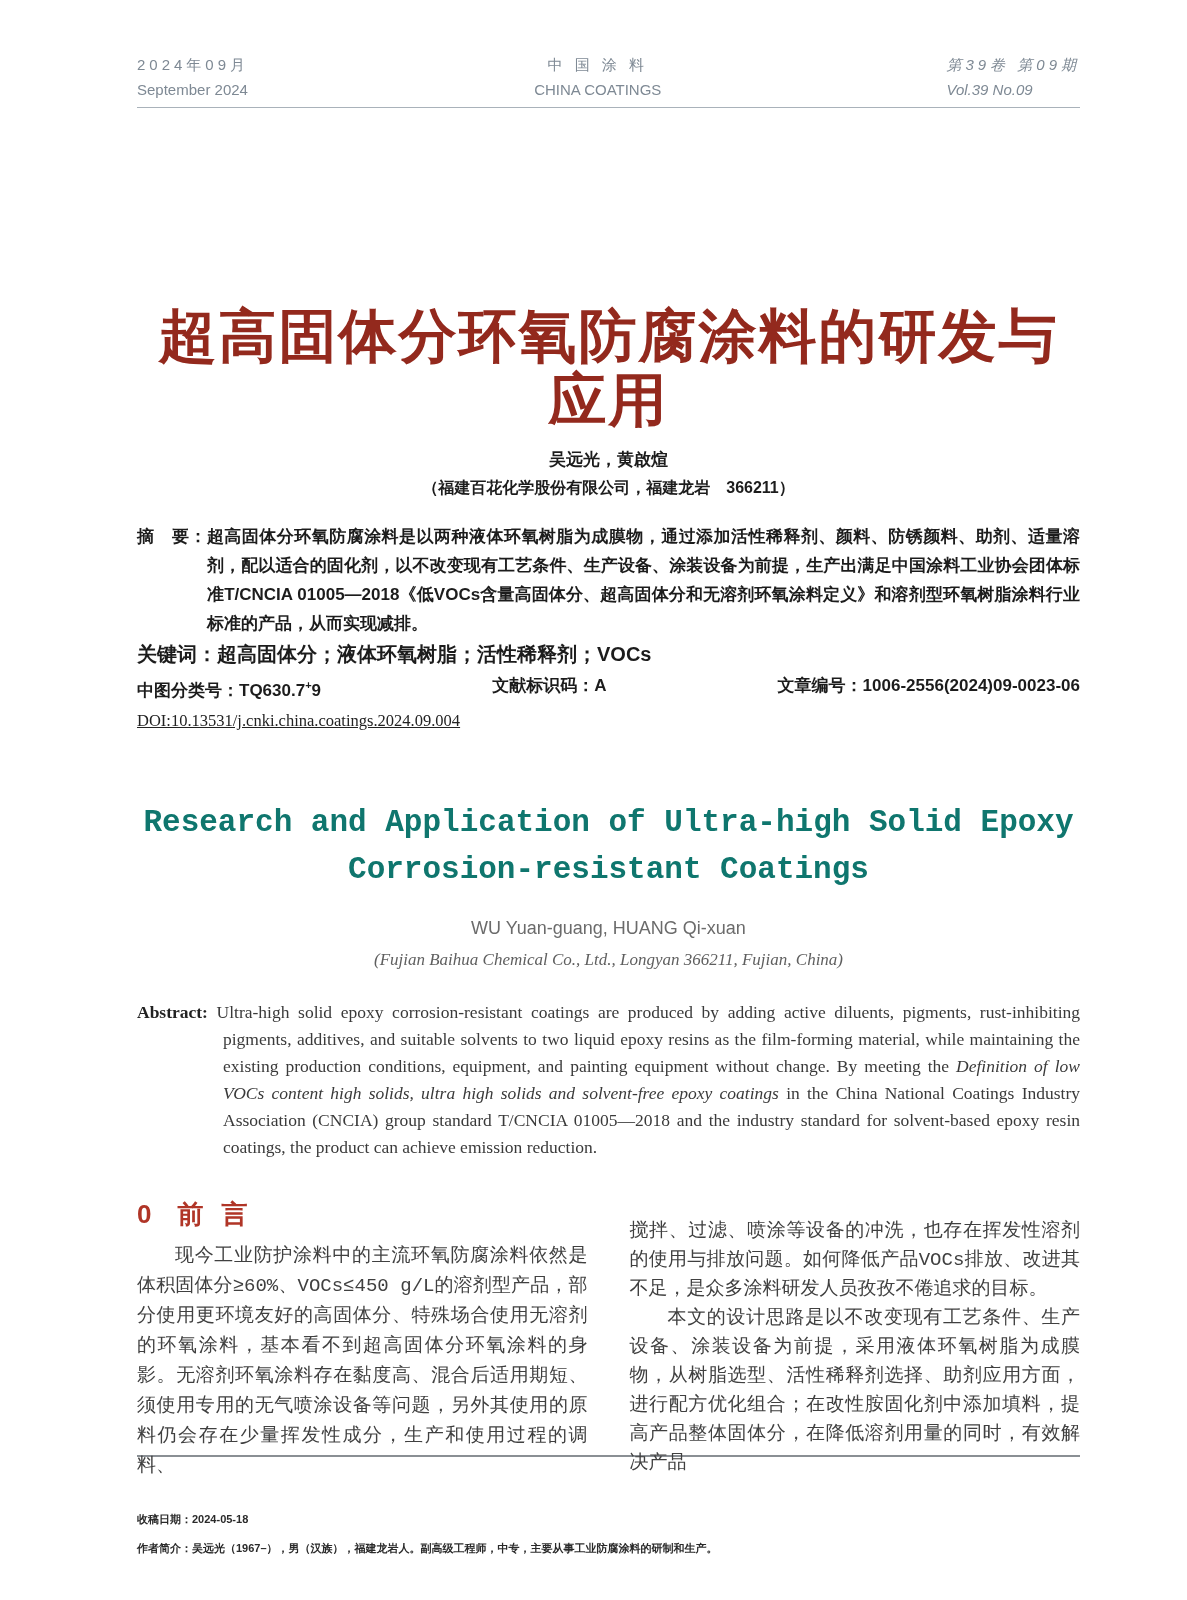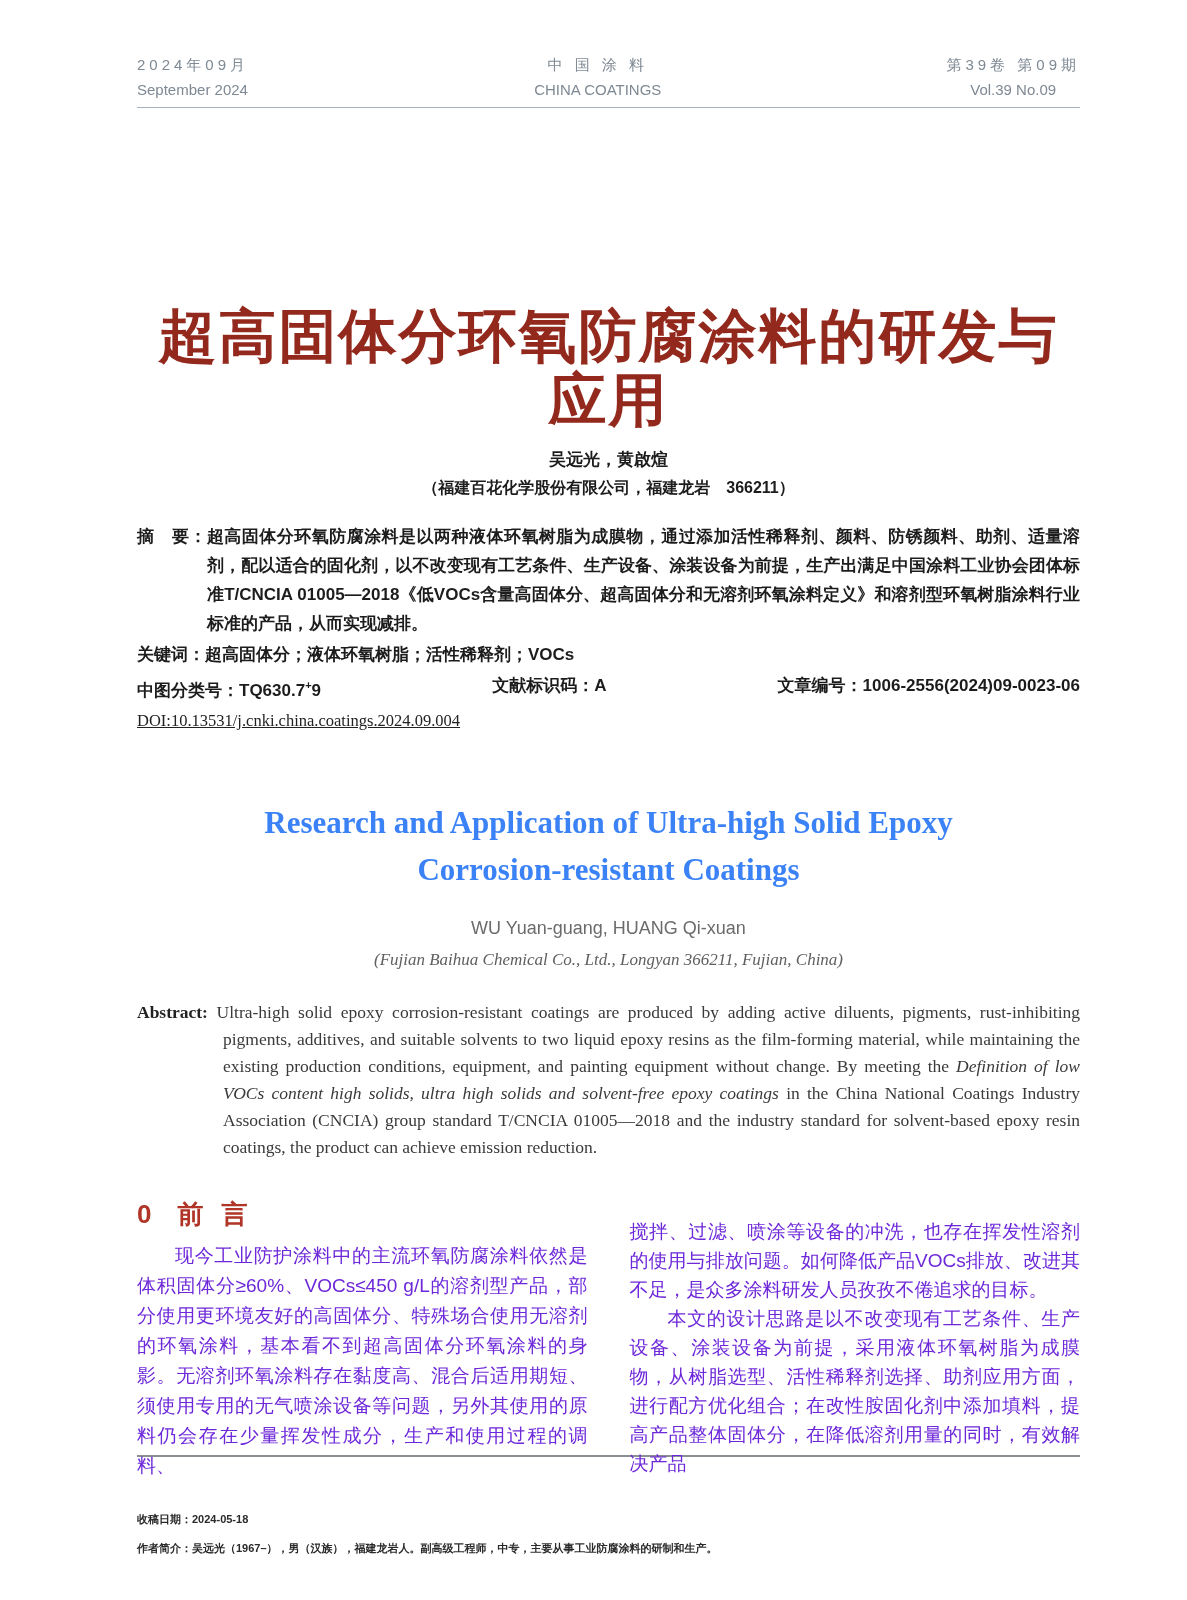--- a/index.html
+++ b/index.html
@@ -15,21 +15,21 @@
   }
   .content { padding:52px 107px 0 137px; }
 
   
   .jheader {
     display:flex; justify-content:space-between; align-items:flex-start;
     color:#7e8994; font-size:15px; line-height:25px;
   }
   .jheader .col { white-space:nowrap; }
   .jheader .col.center { text-align:center; }
-  .jheader .col.right { text-align:center; }
+  .jheader .col.right { text-align:left;font-style:italic; }
   .jheader .cn { letter-spacing:4px; }
   .header-rule { border:none; border-top:1.5px solid #a9b2ba; margin-top:5px; }
 
   
   .title-cn {
     margin-top:196px;
     text-align:center;
     font-size:58px; font-weight:900; letter-spacing:2px;
     color:#93291d; line-height:64px;
   }
@@ -37,41 +37,41 @@
   .affil-cn   { margin-top:4px;  text-align:center; font-size:16px; font-weight:700; line-height:24px; }
 
   
   .hang-cn {
     margin-top:22px;
     font-size:17px; line-height:29px; font-weight:600;
     text-align:justify;
     padding-left:70px; text-indent:-70px;
   }
   .hang-cn .lbl { font-weight:700; }
-  .kw-cn { margin-top:2px; font-size:17px; line-height:29px; font-weight:600; }
+  .kw-cn { margin-top:2px; font-size:20px; line-height:29px; font-weight:600; }
   .kw-cn .lbl { font-weight:700; }
 
   .meta-row {
     margin-top:2px;
     display:flex; justify-content:space-between;
     font-size:17px; line-height:29px; font-weight:600;
   }
   .meta-row sup { font-size:11px; }
   .doi-line {
     margin-top:4px;
     font-family:"Liberation Serif", serif;
     font-size:16.5px; line-height:24px; font-weight:400; color:#222;text-decoration:underline;
   }
 
   
   .title-en {
     margin-top:66px;
     text-align:center;
-    font-family:Liberation Serif, serif;
-    font-size:31px; font-weight:700; color:#3b82f6; line-height:47px;
+    font-family:Liberation Mono, monospace;
+    font-size:31px; font-weight:700; color:#0f766e; line-height:47px;
   }
   .authors-en { margin-top:22px; text-align:center; color:#6b6b6b; font-size:18px; line-height:26px; }
   .affil-en {
     margin-top:6px; text-align:center;
     font-family:"Liberation Serif", serif; font-style:italic;
     color:#5f5f5f; font-size:17px; line-height:26px;
   }
 
   
   .hang-en {
@@ -100,23 +100,23 @@
   }
   .colL, .colR { flex:1 1 0; }
   .sec-head {
     color:#b03527; font-weight:800;
     font-size:26px; line-height:34px;
     margin-bottom:10px;
   }
   .sec-head .num { margin-right:26px; }
   .sec-head .t { letter-spacing:18px; }
   .body-p {
-    font-family:Liberation Sans, sans-serif;
+    font-family:Liberation Mono, monospace;
     font-size:19px; line-height:30px;
-    text-align:justify; color:#6d28d9;
+    text-align:justify; color:#404040;
   }
   .body-p.indent { text-indent:2em; }
   .colL .body-p { text-indent:2em; }
   .colR { padding-top:20px; }
   .colR .body-p { line-height:29px; }
 
   
   .foot-rule { border:none; border-top:2px solid #8a8f94; margin:2px 0 0 0; }
   .footnote { font-size:11px; line-height:29px; font-weight:600; color:#2a2a2a;margin-top:48px; }
 

